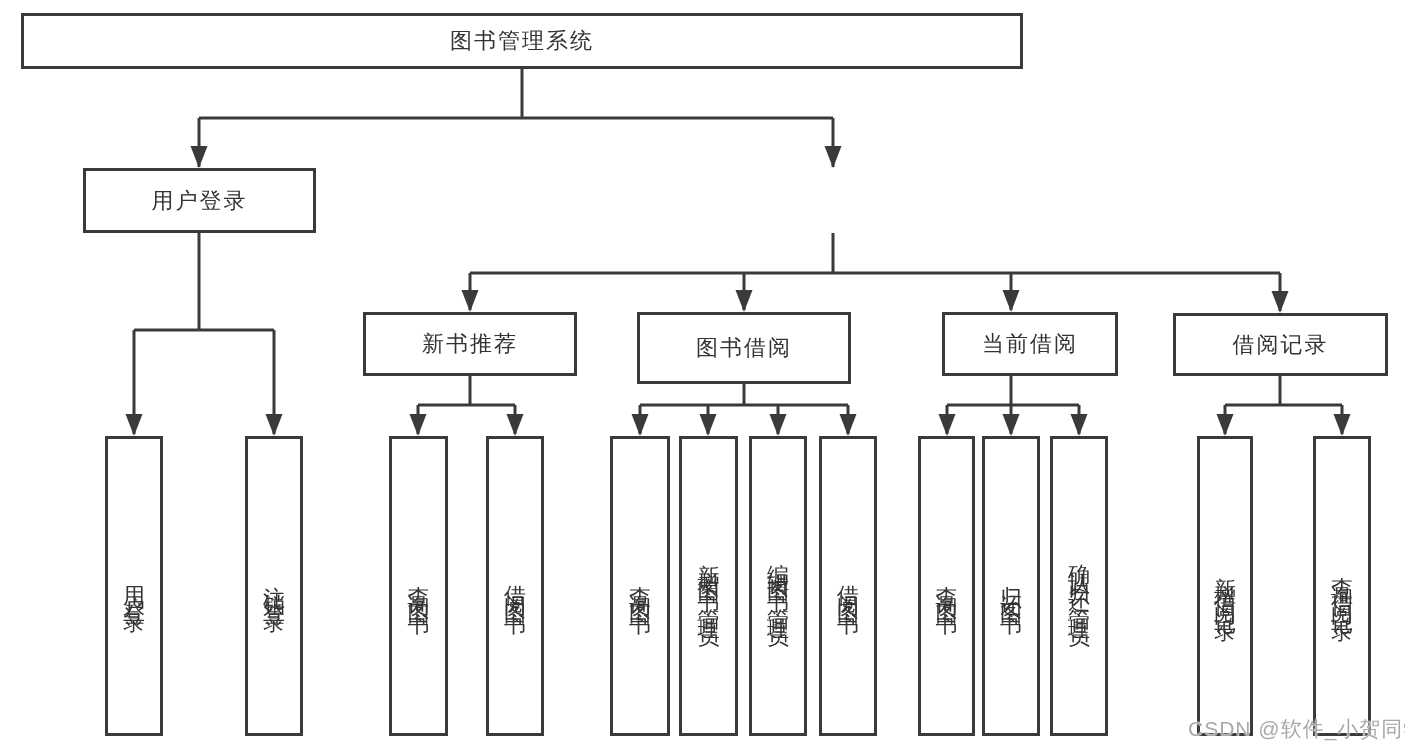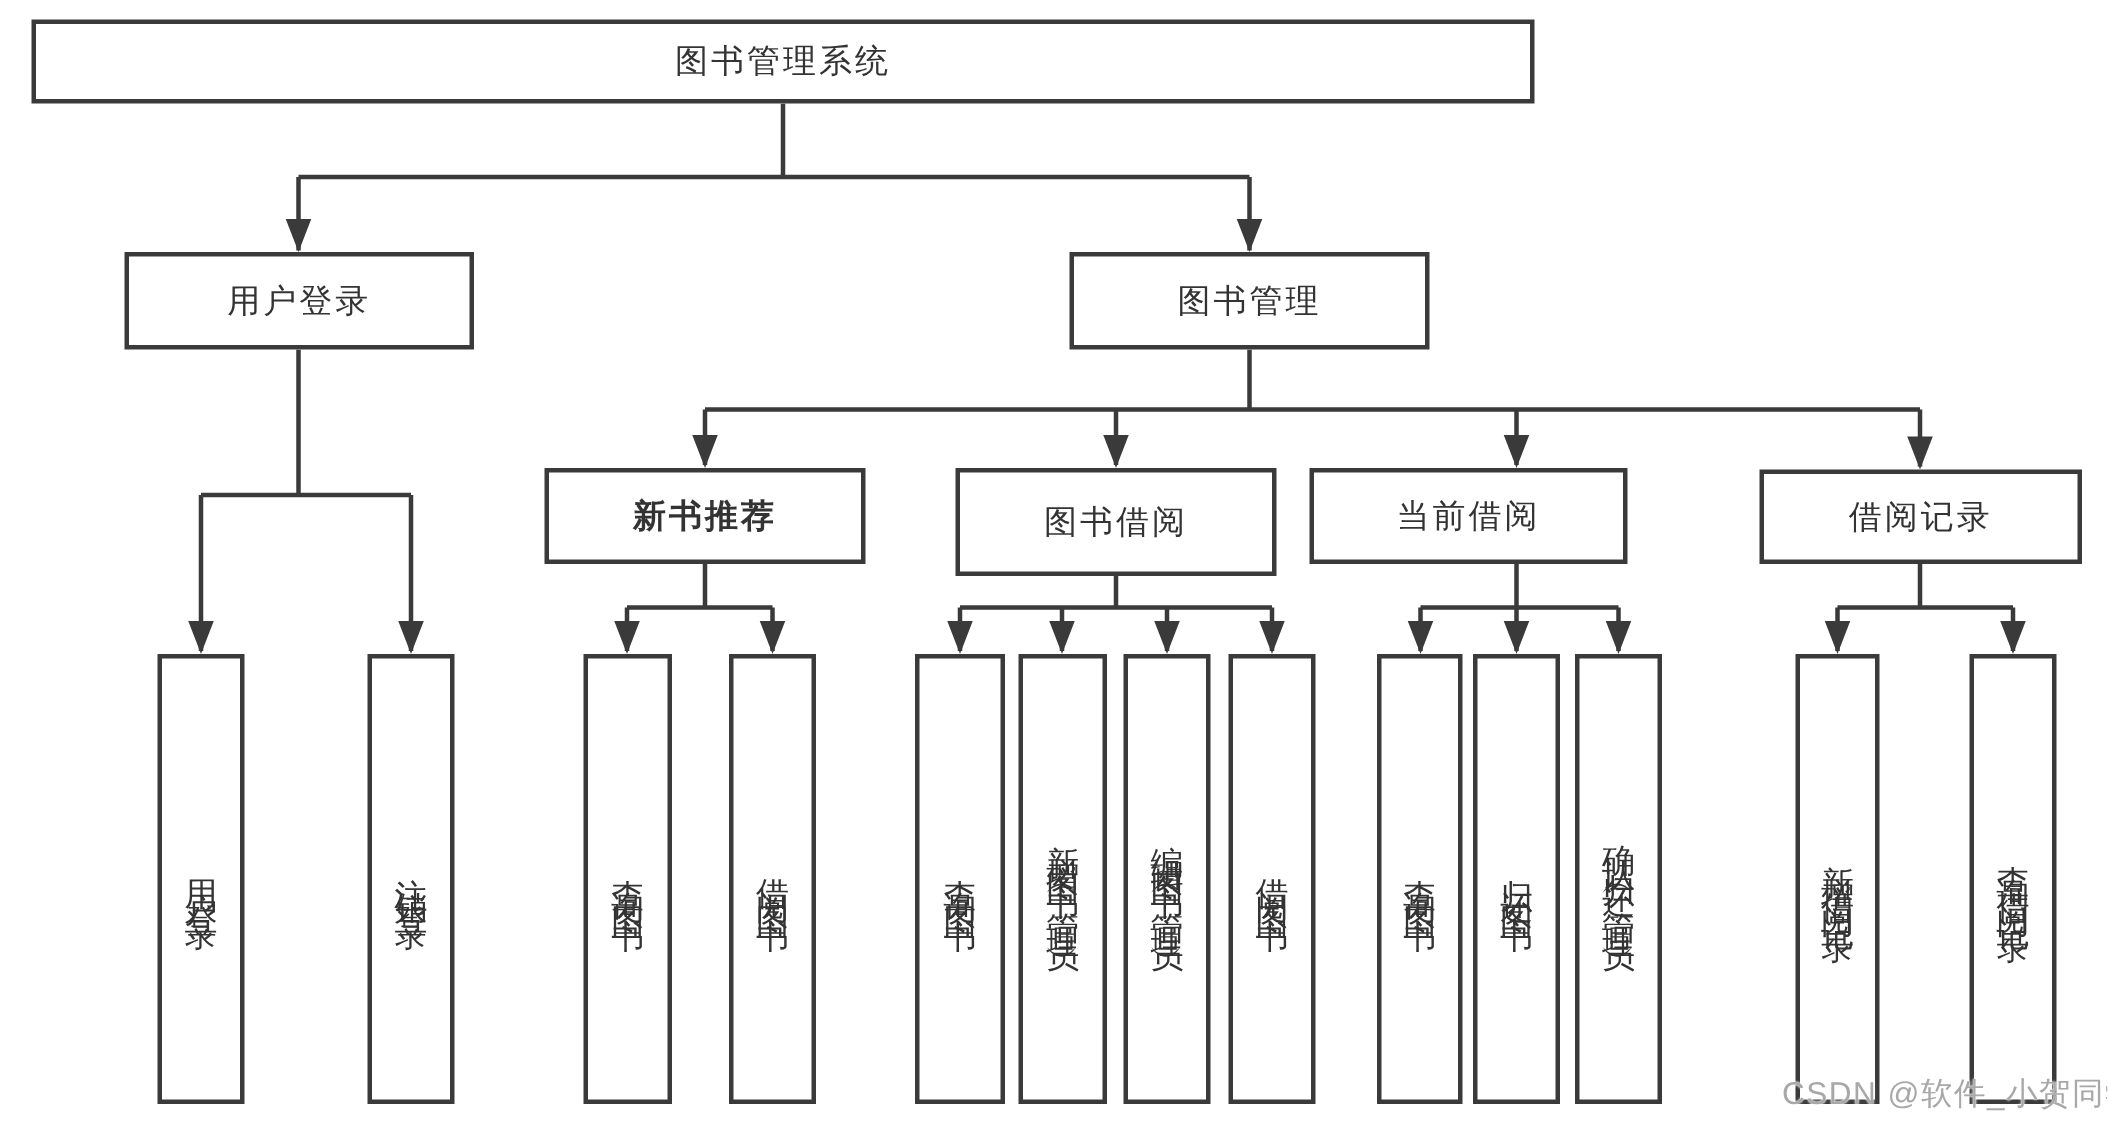--- a/index.html
+++ b/index.html
@@ -99,25 +99,24 @@
     <polygon points="1079,436 1070.5,414 1087.5,414"></polygon>
 
     <path d="M1280 376 V405 M1225 405 H1342 M1225 405 V434 M1342 405 V434"></path>
     <polygon points="1225,436 1216.5,414 1233.5,414"></polygon>
     <polygon points="1342,436 1333.5,414 1350.5,414"></polygon>
   </svg>
 
   <div class="node" style="left:21px; top:13px; width:1002px; height:56px;">图书管理系统</div>
 
   <div class="node" style="left:83px; top:168px; width:233px; height:65px;">用户登录</div>
-  <div class="node" style="left:713px; top:168px; width:240px; height:65px;">图书管理</div>
 
-  <div class="node" style="left:363px; top:312px; width:214px; height:64px;font-weight:bold;">新书推荐</div>
+  <div class="node" style="left:363px; top:312px; width:214px; height:64px;">新书推荐</div>
   <div class="node" style="left:637px; top:312px; width:214px; height:72px;">图书借阅</div>
-  <div class="node" style="left:873px; top:312px; width:212px; height:64px;">当前借阅</div>
+  <div class="node" style="left:942px; top:312px; width:176px; height:64px;">当前借阅</div>
   <div class="node" style="left:1173px; top:313px; width:215px; height:63px;">借阅记录</div>
 
   <div class="node leaf" style="left:105px; top:436px; width:58px; height:300px;">
     <span class="vtext">用户登录</span>
   </div>
   <div class="node leaf" style="left:245px; top:436px; width:58px; height:300px;">
     <span class="vtext">注销登录</span>
   </div>
 
   <div class="node leaf" style="left:389px; top:436px; width:59px; height:300px;">

